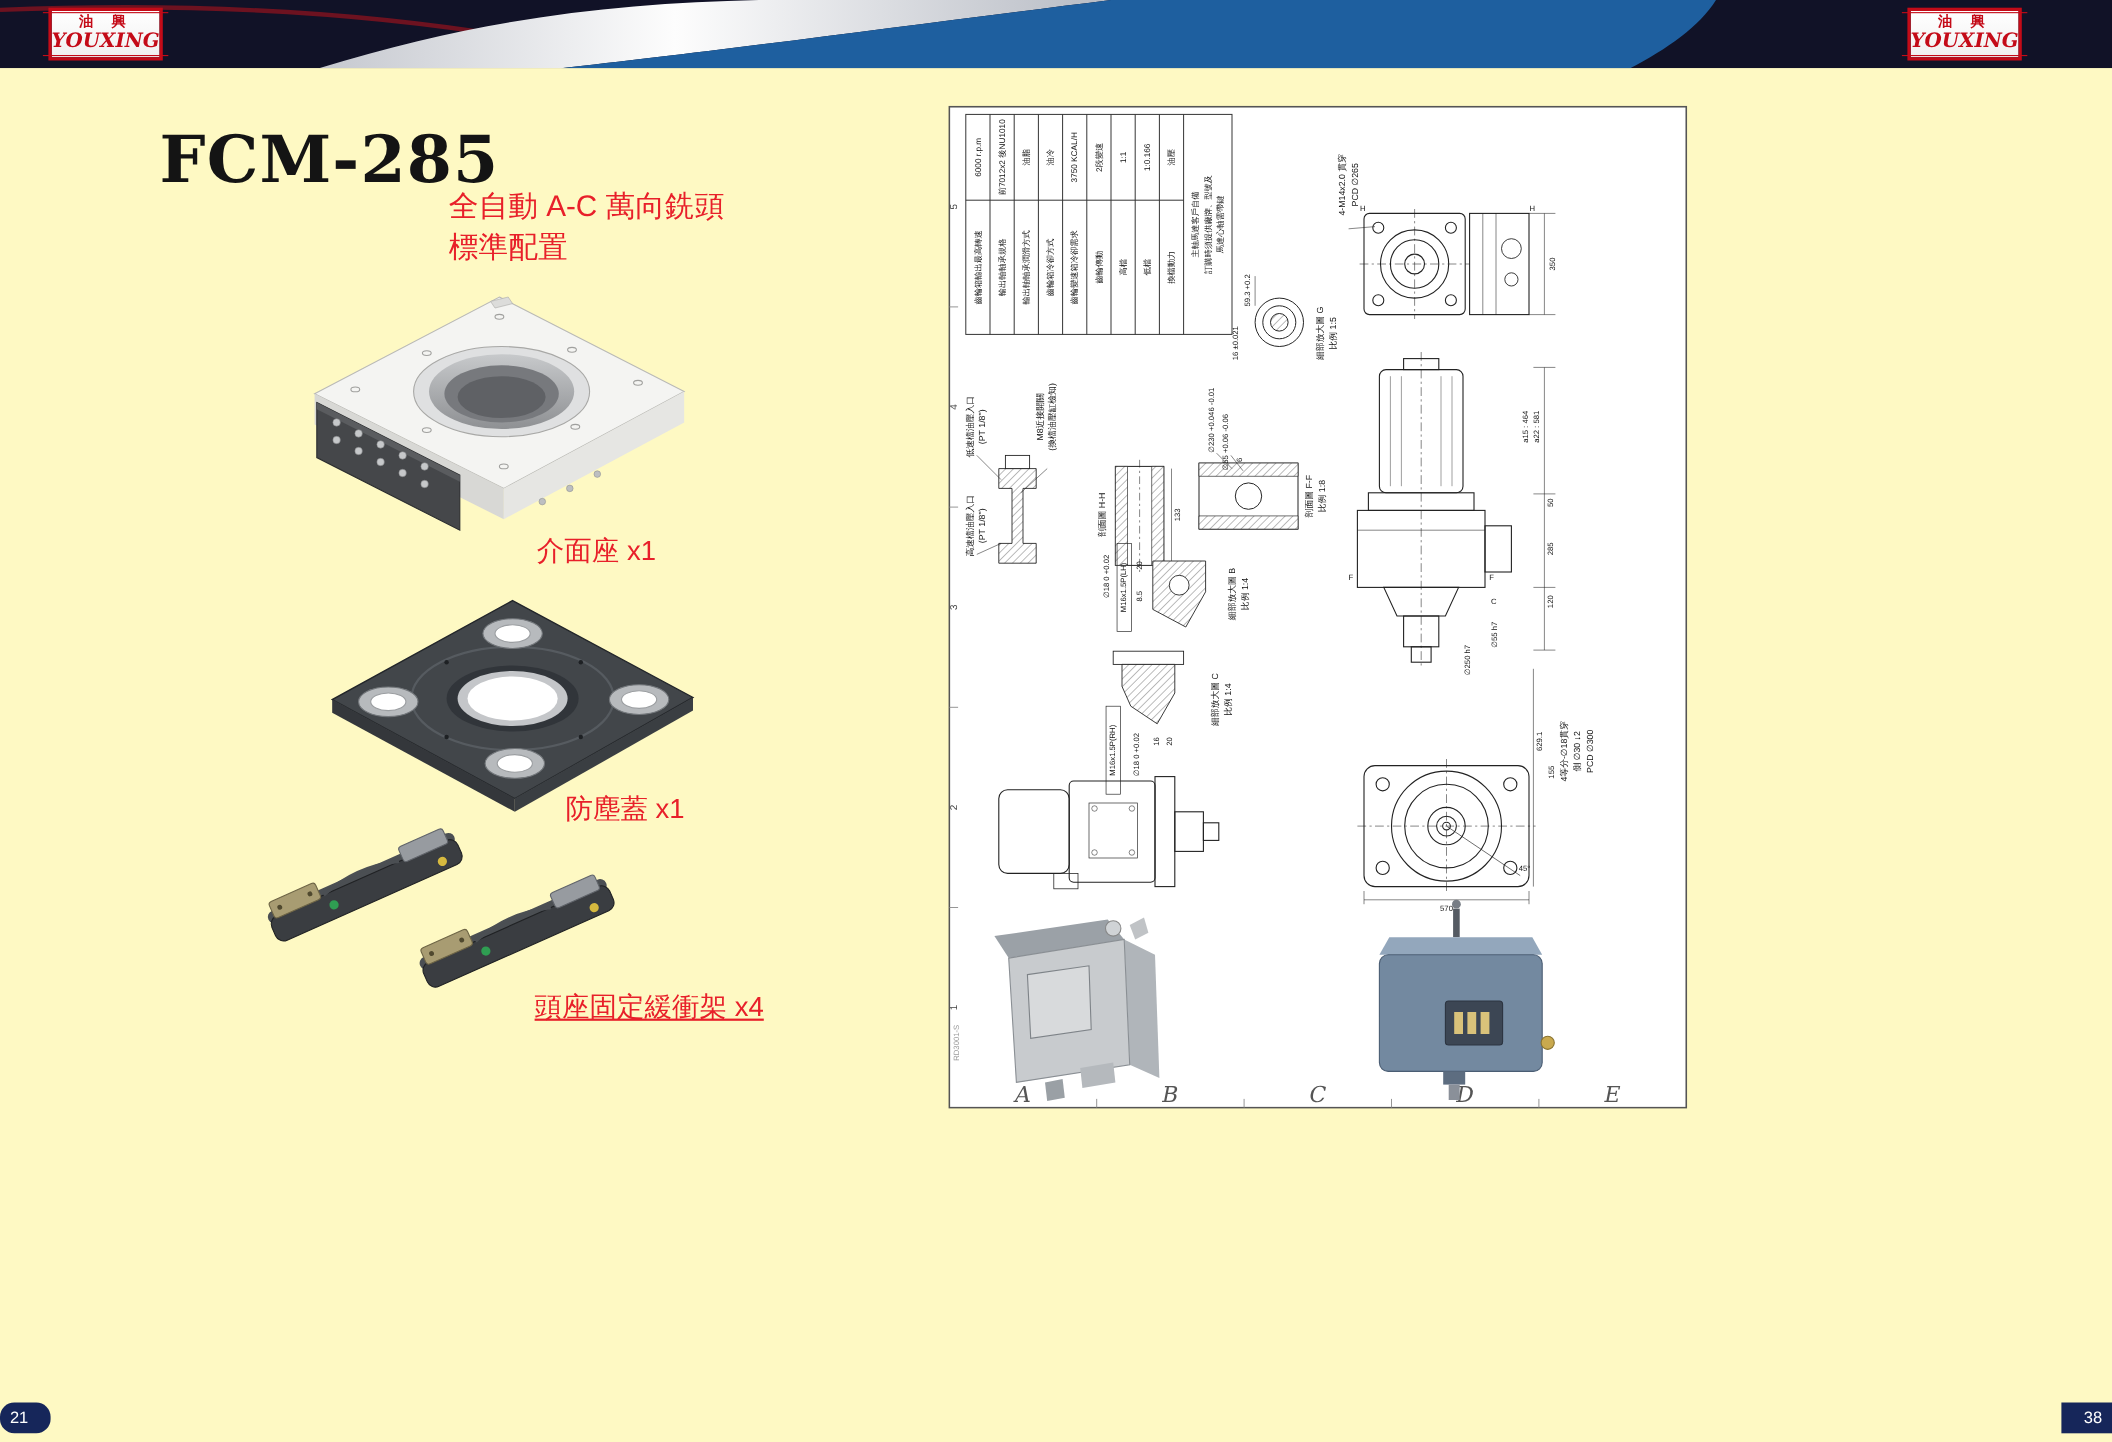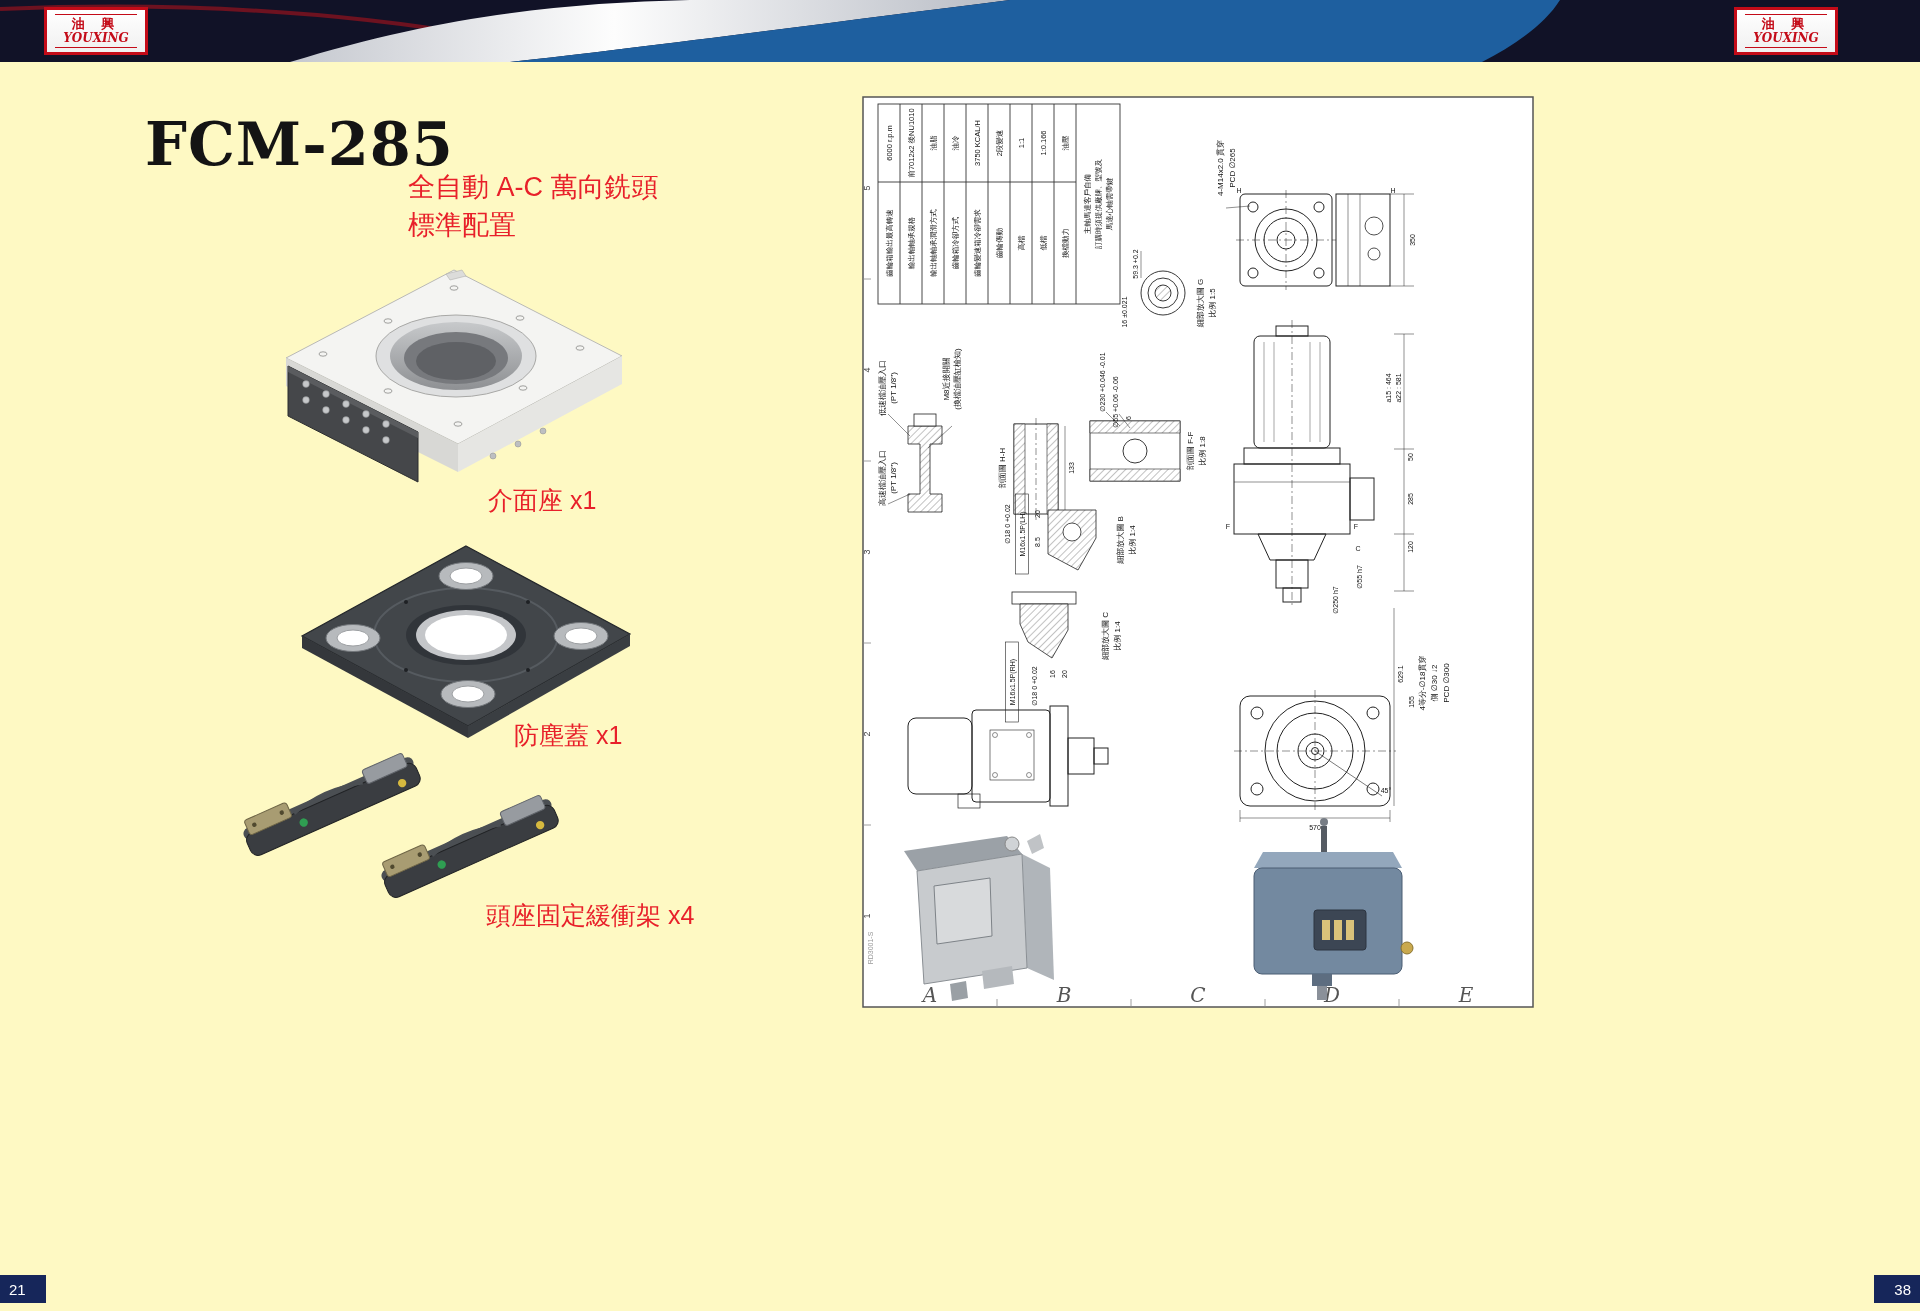--- a/index.html
+++ b/index.html
@@ -12,51 +12,51 @@
   .topband svg { display:block; width:100%; height:100%; }
   .logo { position:absolute; top:7px; width:104px; height:48px;
     background:linear-gradient(180deg,#ffffff,#f0f0f0);
     border:3px solid #c40b18; display:flex; align-items:center; justify-content:center; }
   .logo-left { left:44px; } .logo-right { right:82px; }
   .logo-inner { border-top:1px solid #c40b18; border-bottom:1px solid #c40b18;
     padding:2px 8px; text-align:center; }
   .logo-cn { color:#c40b18; font-family:"DejaVu Serif",serif; font-weight:bold;
     font-size:13px; letter-spacing:6px; line-height:1.1; white-space:nowrap; }
   .logo-en { color:#c40b18; font-family:"DejaVu Serif",serif; font-style:italic;
-    font-weight:bold; font-size:12px; line-height:1.1; }
+    font-weight:bold; font-size:18px; line-height:1.1; }
 
   
   .model-title { position:absolute; left:145px; top:110px;
     font-family:"DejaVu Serif",serif; font-weight:bold; font-size:59px;
     letter-spacing:1px; color:#141414; }
   .subtitle { position:absolute; left:408px; top:124px; color:#e8202a;
     font-size:27px; line-height:38px;margin-top:44px; }
   figure { position:absolute; }
   .fig1 { left:268px; top:266px; width:360px; height:235px; }
   .fig2 { left:296px; top:542px; width:340px; height:205px; }
   .fig3 { left:232px; top:748px; width:350px; height:175px; }
   figure svg { display:block; width:100%; height:100%; }
   .cap { position:absolute; color:#e8202a; font-size:25px; white-space:nowrap;text-align:right; }
-  .cap1 { left:488px; top:484px; } .cap2 { left:514px; top:719px; } .cap3 { left:486px; top:899px; }
+  .cap1 { left:488px; top:484px; } .cap2 { left:514px; top:719px; } .cap3 { left:486px; top:899px;text-decoration:underline; }
 
   
   .sheet { position:absolute; left:862px; top:96px; width:672px; height:912px; }
   .sheet svg { display:block; width:100%; height:100%; }
   .gtxt text { font-size:9px; fill:#444; text-anchor:middle; }
   .gletter text { font-size:20px; fill:#555; font-style:italic;
     font-family:"DejaVu Serif",serif; text-anchor:middle; }
   .ttxt text { font-size:7.5px; fill:#111; text-anchor:middle; dominant-baseline:central; }
   .ann text { font-size:8px; fill:#111; text-anchor:middle; dominant-baseline:central; }
   .dim text { font-size:7px; fill:#111; text-anchor:middle; dominant-baseline:central; }
   .code text { font-size:7px; fill:#999; text-anchor:middle; dominant-baseline:central; }
 
   
   .pageno { position:absolute; bottom:8px; height:28px; width:46px; background:#16265a;
     color:#fff; font-size:15px; display:flex; align-items:center; }
-  .pageno-left { left:0; padding-left:9px; }
+  .pageno-left { left:0; padding-left:9px;border-radius:13px; }
   .pageno-right { right:0; justify-content:flex-end; padding-right:9px; }
 </style>
 </head>
 <body>
 
 <div class="stage">
 
   <header class="topband">
     <svg viewBox="0 0 1920 62" preserveAspectRatio="none">
       <defs>

